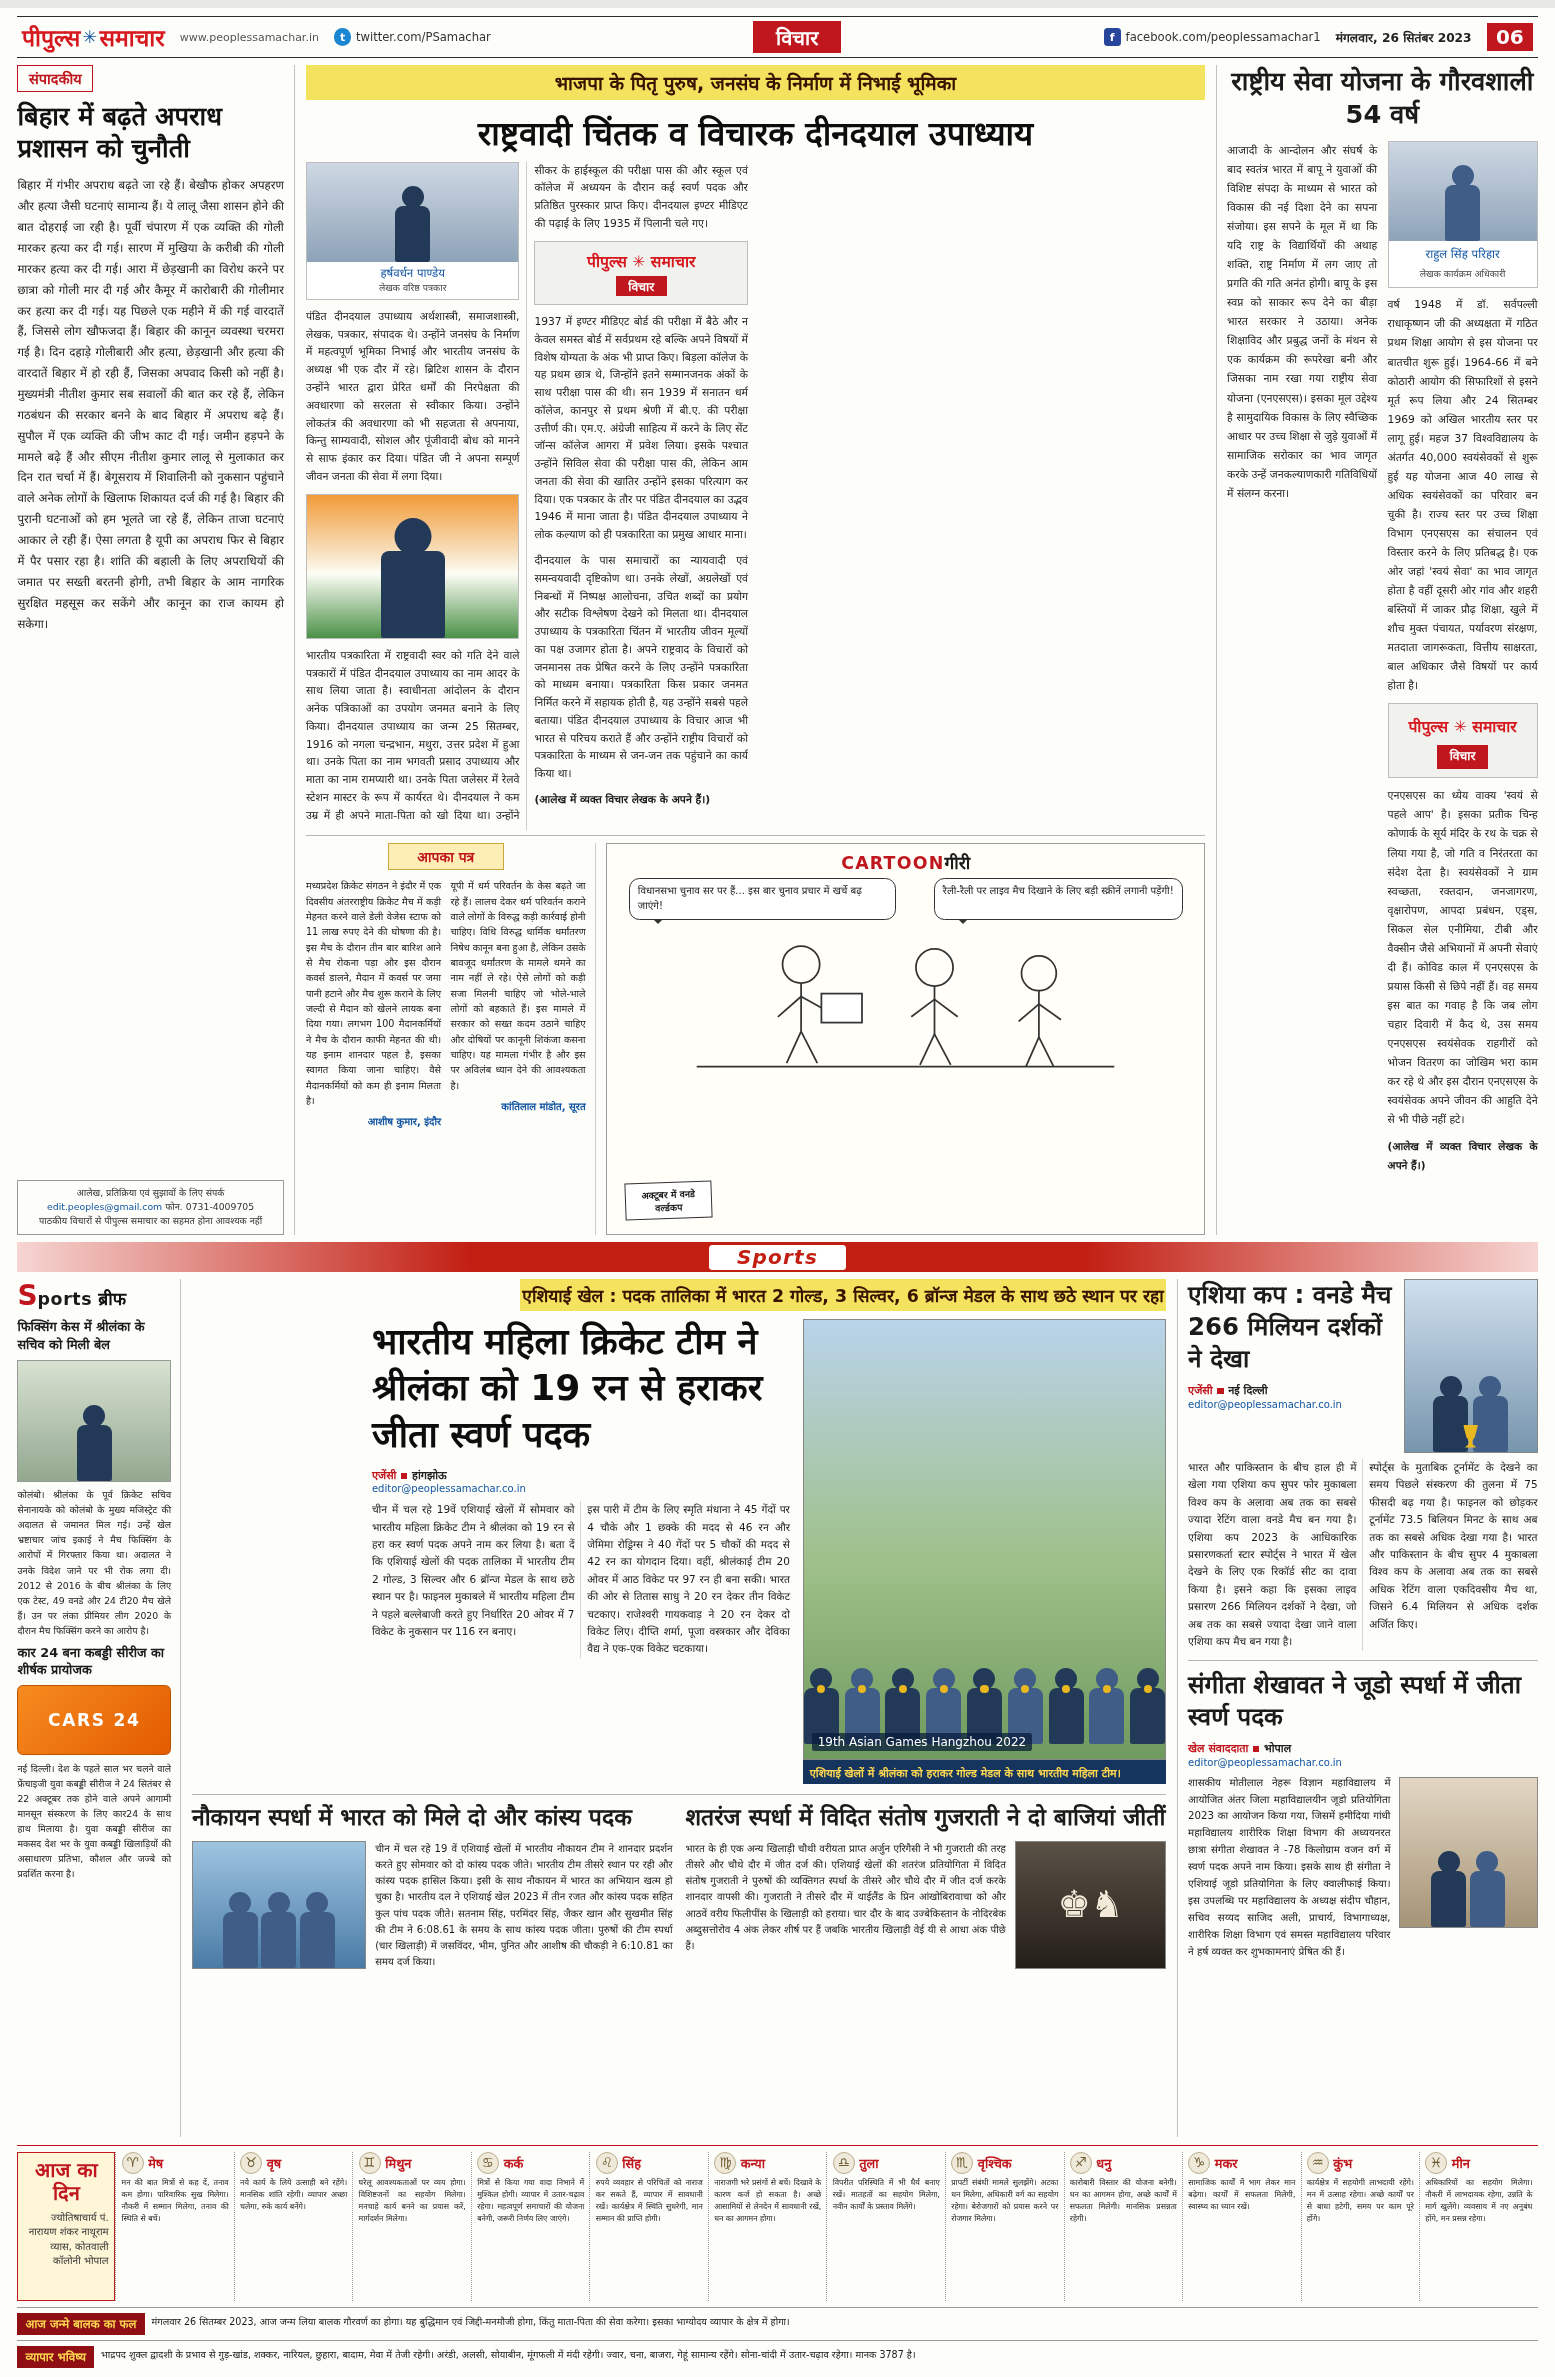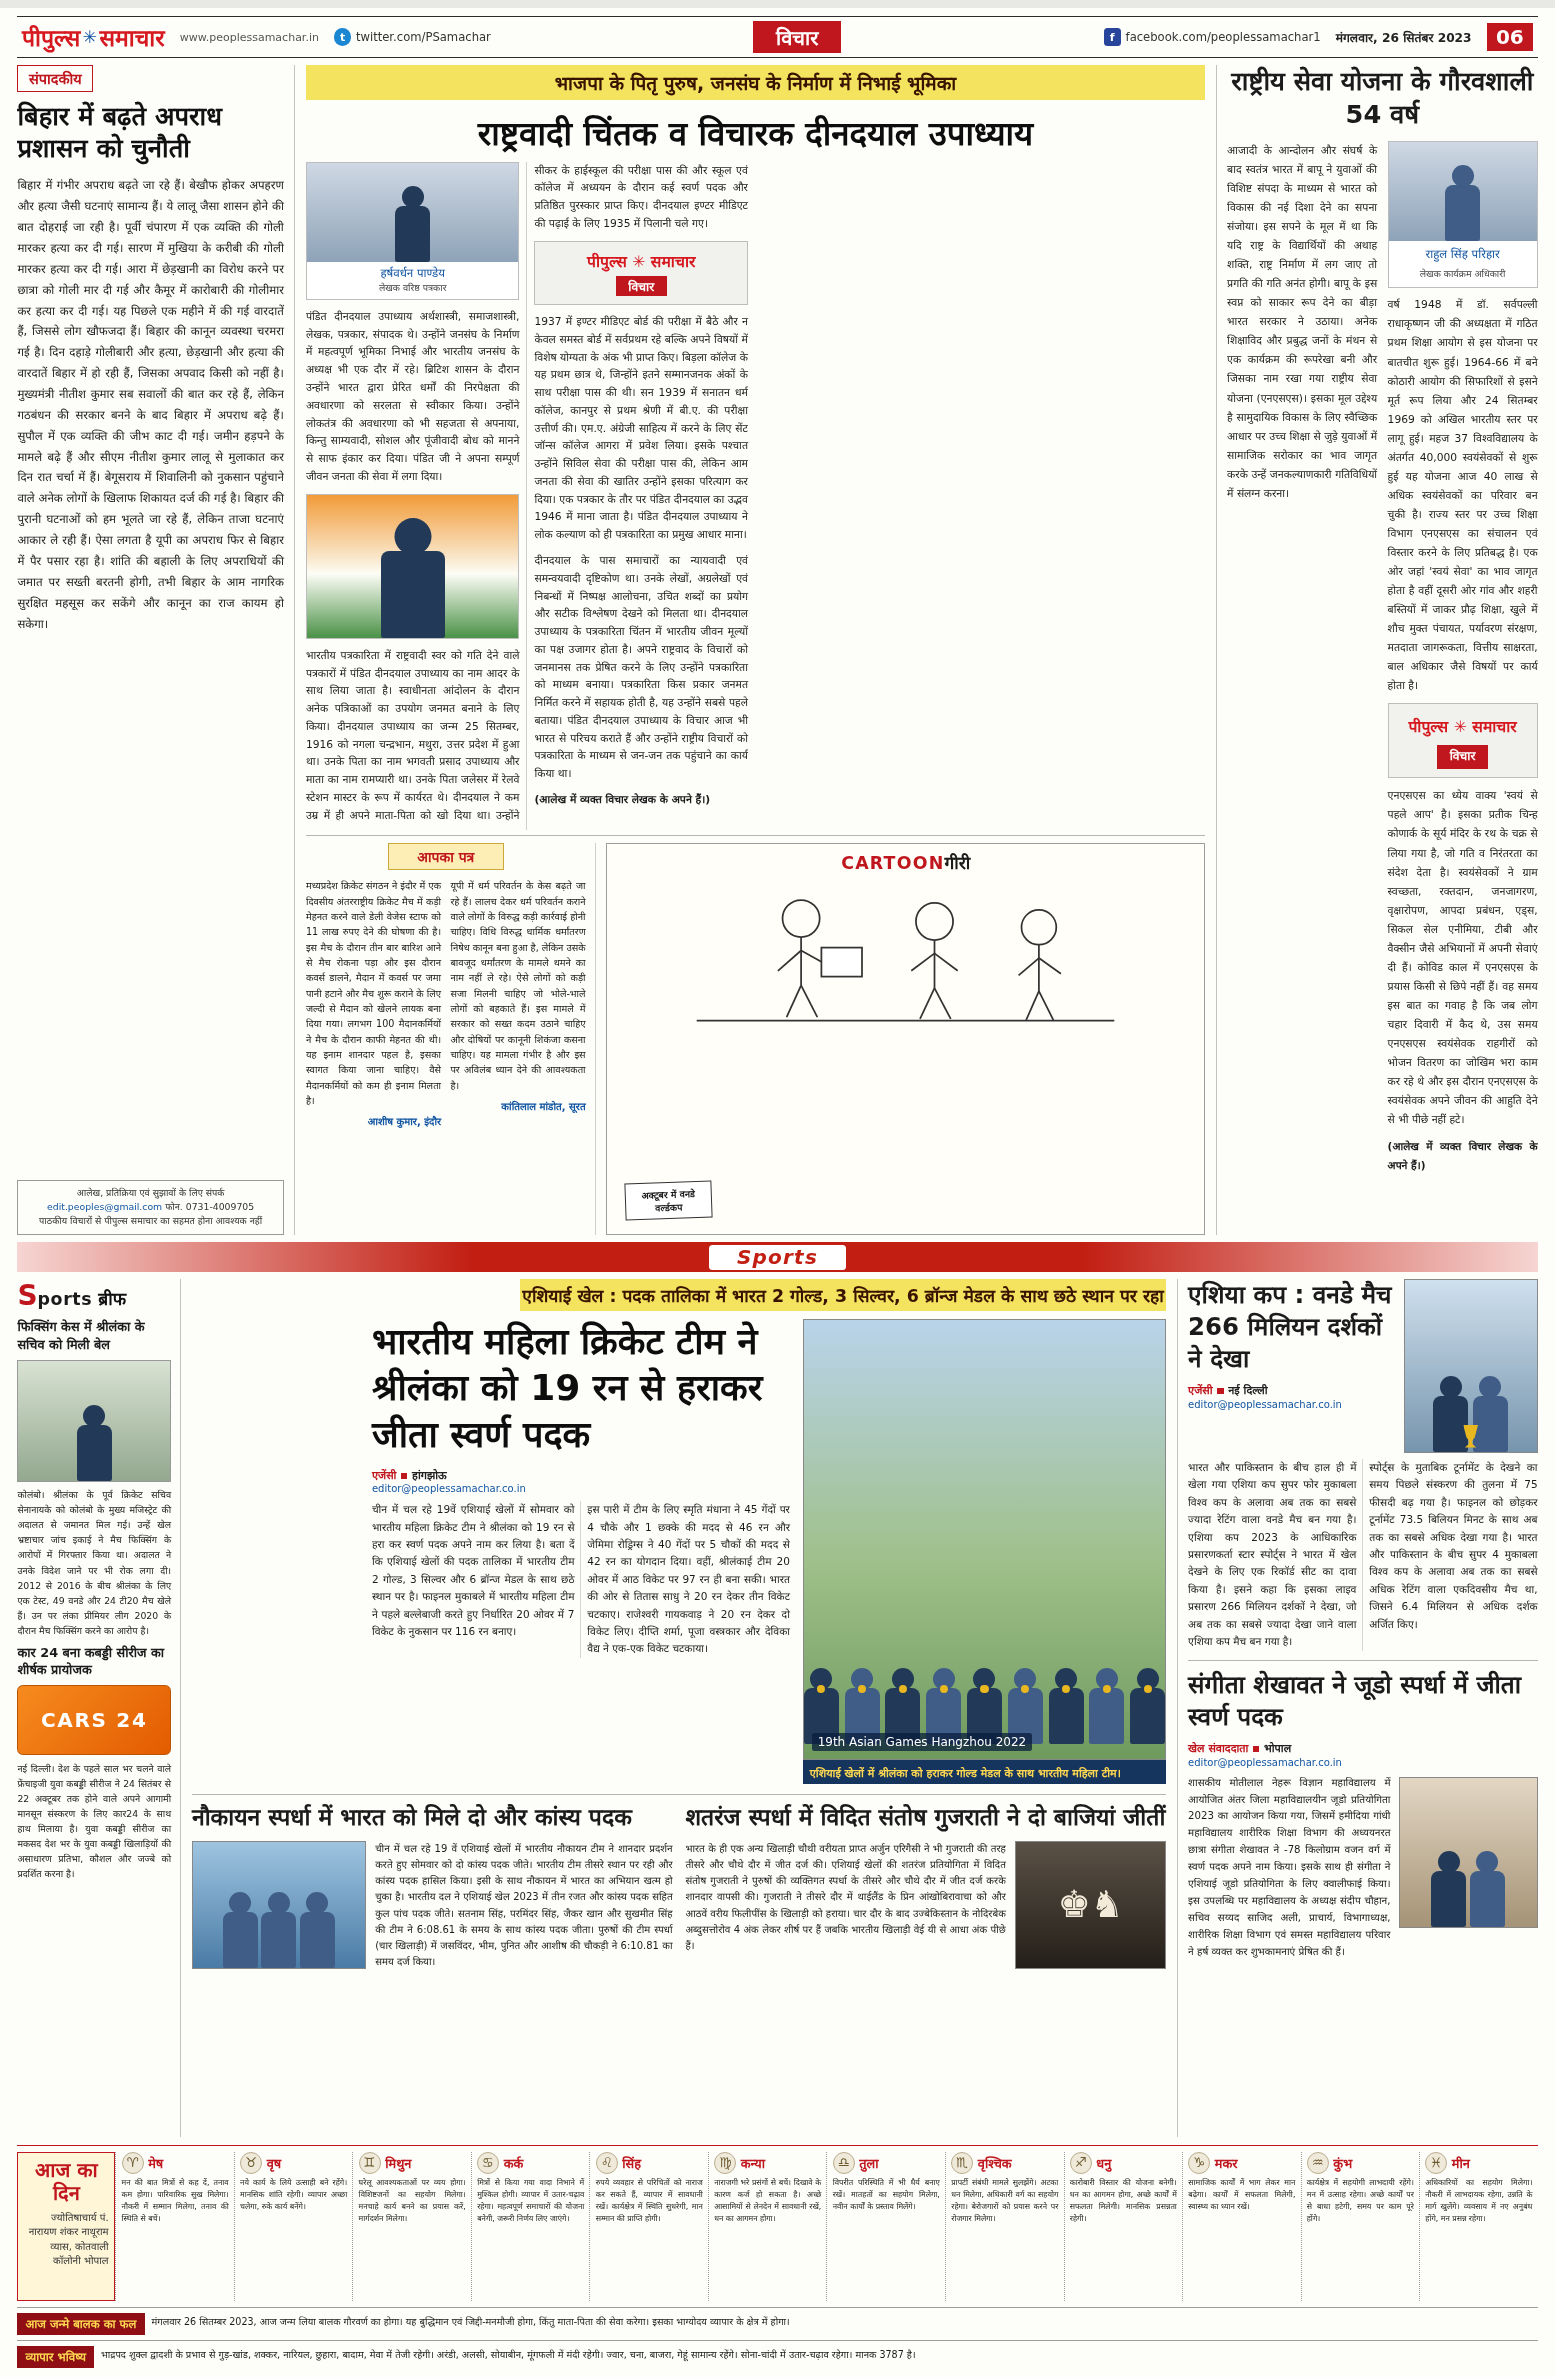--- a/index.html
+++ b/index.html
@@ -98,21 +98,21 @@
   .sp-main  { flex:1; padding:0 10.5px; border-right:0.6px solid #c2c2c2; display:flex; flex-direction:column;align-items:flex-end; }
   .sp-right { width:360px; padding-left:10.5px; }
 
   .brief-head { font-weight:bold; margin-bottom:5.8px; }
   .brief-head .bs { color:#c0161d; font-size:28px; } .brief-head .br { font-size:17.4px; letter-spacing:0.6px; }
   .brief-head .bh { font-size:17.4px; color:#111; }
   .brief-title { font-size:12.8px; font-weight:bold; line-height:1.4; margin:5.8px 0; }
   .brief-body { font-size:9.3px; line-height:1.62; }
   .ph-brief { height:122px; background:linear-gradient(180deg,#d8e2d2,#93a88f); display:flex; justify-content:center; align-items:flex-end; border:0.6px solid #999; }
   .cars-logo { height:70px; background:linear-gradient(135deg,#f68b1f,#e35b00); border-radius:5.8px; display:flex;
-               align-items:center; justify-content:center; color:#fff; font-weight:bold; font-size:20px; letter-spacing:1.7px; border:0.6px solid #b95300; }
+               align-items:center; justify-content:center; color:#fff; font-weight:bold; font-size:17px; letter-spacing:1.7px; border:0.6px solid #b95300; }
 
   .sp-kicker { background:#f3e35e; color:#3a1200; font-weight:bold; font-size:17.4px; text-align:center; padding:4.1px 2.3px; }
   .sp-top { display:flex; gap:12.8px; margin-top:8.1px; height:465px; }
   .sp-story { width:418px; }
   .sp-headline { font-size:36px; line-height:1.28; font-weight:bold; color:#0d0d0d; margin-bottom:9.3px; }
   .byline { font-size:11px; font-weight:bold; color:#222; margin-bottom:1.2px; }
   .byline .ag { color:#c0161d; }
   .sq { display:inline-block; width:6.4px; height:6.4px; background:#c0161d; margin:0 4.6px; }
   .mailto { display:block; font-size:10px; margin-bottom:7px; }
   .two-col { column-count:2; column-gap:12.8px; column-rule:0.6px solid #d6d6d6; font-size:10.5px; line-height:1.66; }
@@ -240,20 +240,24 @@
             <div class="letter j">
               <span>यूपी में धर्म परिवर्तन के केस बढ़ते जा रहे हैं। लालच देकर धर्म परिवर्तन कराने वाले लोगों के विरुद्ध कड़ी कार्रवाई होनी चाहिए। विधि विरुद्ध धार्मिक धर्मांतरण निषेध कानून बना हुआ है, लेकिन उसके बावजूद धर्मांतरण के मामले थमने का नाम नहीं ले रहे। ऐसे लोगों को कड़ी सजा मिलनी चाहिए जो भोले-भाले लोगों को बहकाते हैं। इस मामले में सरकार को सख्त कदम उठाने चाहिए और दोषियों पर कानूनी शिकंजा कसना चाहिए। यह मामला गंभीर है और इस पर अविलंब ध्यान देने की आवश्यकता है।</span>
               <span class="lauth">कांतिलाल मांडोत, सूरत</span>
             </div>
           </div>
         </div>
 
         <div class="cartoon">
           <div class="ct-title">
             <span class="en">CARTOON</span><span>गीरी</span>
+          </div>
+          <div class="bubbles">
+            <div class="bubble">विधानसभा चुनाव सर पर हैं... इस बार चुनाव प्रचार में खर्चे बढ़ जाएंगे!</div>
+            <div class="bubble">रैली-रैली पर लाइव मैच दिखाने के लिए बड़ी स्क्रीनें लगानी पड़ेंगी!</div>
           </div>
           <svg class="ct-scene" width="441" height="145" viewBox="0 0 760 250">
             <g fill="none" stroke="#333" stroke-width="3">
               <circle cx="200" cy="70" r="32"></circle>
                 <line x1="200" y1="102" x2="200" y2="185"></line>
               <line x1="200" y1="125" x2="160" y2="160"></line>
                 <line x1="200" y1="125" x2="245" y2="150"></line>
               <line x1="200" y1="185" x2="175" y2="240"></line>
                 <line x1="200" y1="185" x2="228" y2="240"></line>
               <rect x="235" y="120" width="70" height="50" fill="#fff"></rect>

